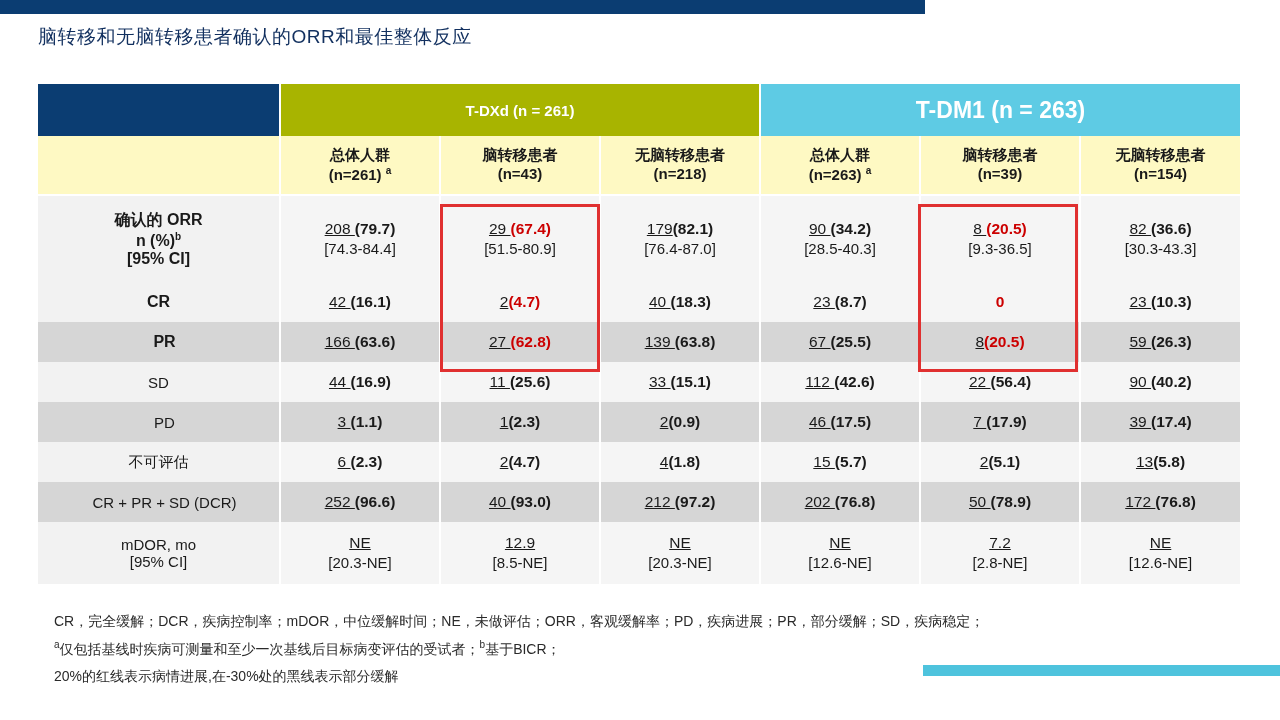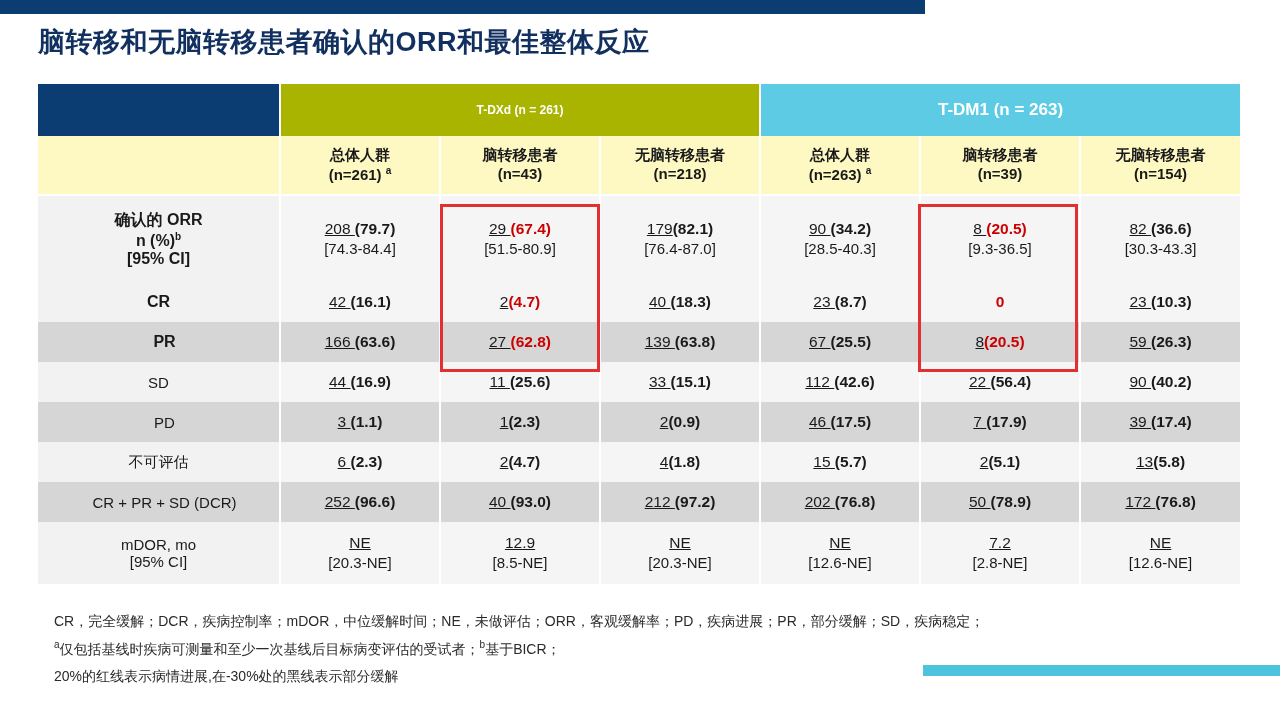--- a/index.html
+++ b/index.html
@@ -20,22 +20,22 @@
     top: 0;
     width: 925px;
     height: 14px;
     background: #0b3d72;
   }
   .slide-title {
     position: absolute;
     left: 38px;
     top: 24px;
     width: 1100px;
-    font-size: 27px;
-    font-weight: bold;
+    font-size: 19px;
+    font-weight: normal;
     color: #12305f;
     letter-spacing: 0.5px;
     white-space: nowrap;
   }
   .table-wrap {
     position: absolute;
     left: 38px;
     top: 84px;
     width: 1202px;
   }
@@ -56,28 +56,28 @@
   }
   
   .hdr-blank {
     background: #0b3d72;
     height: 52px;
   }
   .hdr-tdxd {
     background: #a8b400;
     color: #ffffff;
     font-weight: bold;
-    font-size: 12px;
+    font-size: 15px;
     height: 52px;
   }
   .hdr-tdm1 {
     background: #5ecbe4;
     color: #ffffff;
     font-weight: bold;
-    font-size: 17px;
+    font-size: 23px;
     height: 52px;
   }
   
   .subhdr {
     background: #fef9c3;
     height: 58px;
     font-size: 15px;
     font-weight: bold;
     color: #1a1a1a;
     border-bottom: 2px solid #ffffff;

